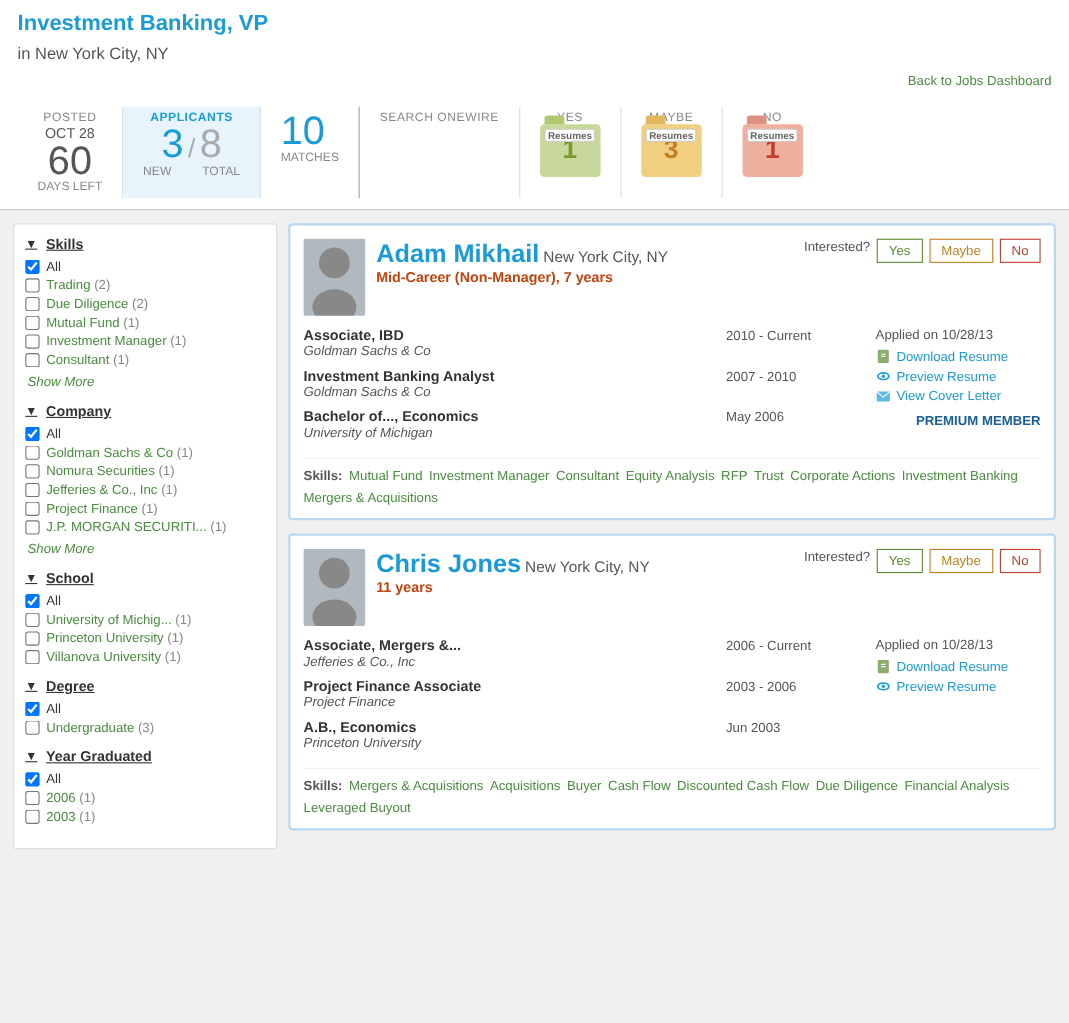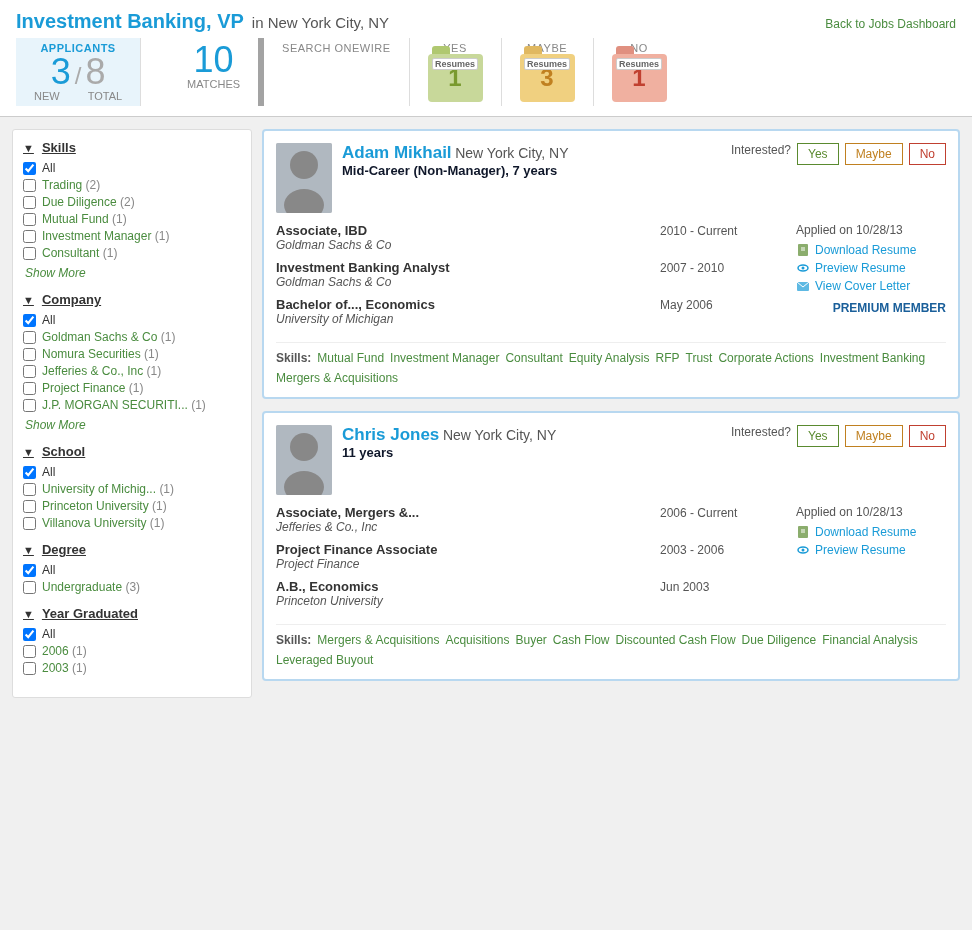--- a/index.html
+++ b/index.html
@@ -1,41 +1,41 @@
 <!DOCTYPE html>
 <html><head>
   <meta charset="utf-8">
   <style>
     * { box-sizing: border-box; margin: 0; padding: 0; }
     body { font-family: Arial, sans-serif; font-size: 13px; background: #f0f0f0; color: #333; }
 
     
     .header { background: #fff; border-bottom: 1px solid #ccc; padding: 10px 16px 10px 16px; }
-    .header-top { display: flex; align-items: baseline; gap: 8px; margin-bottom: 5px; }
+    .header-top { display: flex; align-items: baseline; gap: 8px; margin-bottom: 17px; flex-direction: column; }
     .job-title { font-size: 20px; font-weight: bold; color: #1a9bd7; }
     .job-location { font-size: 15px; color: #555; }
     .back-link { margin-left: auto; color: #4a8c3f; font-size: 12px; cursor: pointer; text-decoration: none; }
 
     .stats-row { display: flex; align-items: stretch; gap: 0; }
     .stat-block { text-align: center; padding: 4px 18px; border-right: 1px solid #ddd; }
     .stat-block:last-child { border-right: none; }
     .stat-label { font-size: 11px; color: #888; text-transform: uppercase; letter-spacing: 0.5px; }
     .stat-big { font-size: 36px; color: #555; font-weight: 300; line-height: 1; }
     .stat-days { font-size: 11px; color: #888; text-transform: uppercase; }
     .stat-date { font-size: 13px; color: #555; }
 
     .applicants-block { background: #e8f4fb; padding: 4px 18px; text-align: center; border-right: 1px solid #ddd; }
     .applicants-label { font-size: 11px; color: #1a9bd7; text-transform: uppercase; letter-spacing: 0.5px; font-weight: bold; }
     .applicants-numbers { display: flex; align-items: baseline; justify-content: center; gap: 4px; }
     .applicants-new { font-size: 36px; color: #1a9bd7; font-weight: 300; line-height: 1; }
     .applicants-slash { font-size: 24px; color: #aaa; }
     .applicants-total { font-size: 36px; color: #aaa; font-weight: 300; line-height: 1; }
     .applicants-sublabels { display: flex; gap: 28px; font-size: 11px; color: #888; text-transform: uppercase; }
 
-    .matches-block { padding: 4px 18px; text-align: center; border-right: 6px solid #a3a3a3; margin-left: 28px; }
+    .matches-block { padding: 4px 18px; text-align: left; border-right: 1px solid #a3a3a3; }
     .matches-num { font-size: 36px; color: #1a9bd7; font-weight: 300; line-height: 1; }
     .matches-label { font-size: 11px; color: #888; text-transform: uppercase; }
 
     .find-btn { background: #5a8a2f; color: #fff; border: none; padding: 10px 20px; font-size: 15px; font-weight: bold; cursor: pointer; border-radius: 4px; margin: auto 18px; }
     .resume-folder { position: relative; display: inline-block; }
     .folder-icon { width: 55px; height: 48px; border-radius: 4px; display: flex; align-items: center; justify-content: center; font-size: 24px; font-weight: bold; position: relative; }
     .folder-yes { background: #c8d89a; color: #7a9a2f; }
     .folder-maybe { background: #f0d080; color: #c08020; }
     .folder-no { background: #f0b0a0; color: #c04030; }
     .folder-tab { position: absolute; top: -8px; left: 4px; width: 18px; height: 8px; border-radius: 3px 3px 0 0; }
@@ -56,23 +56,23 @@
     .filter-item a { color: #4a8c3f; text-decoration: none; }
     .filter-count { color: #888; }
     .show-more { color: #4a8c3f; font-size: 12px; cursor: pointer; padding-left: 2px; margin-top: 6px; font-style: italic; }
 
     
     .candidates { flex: 1; display: flex; flex-direction: column; gap: 12px; }
     .candidate-card { background: #fff; border: 2px solid #b8d8f0; border-radius: 4px; padding: 12px; }
     .candidate-header { display: flex; align-items: flex-start; gap: 10px; margin-bottom: 10px; }
     .candidate-photo { width: 56px; height: 70px; background: #ccc; flex-shrink: 0; border-radius: 2px; overflow: hidden; display: flex; align-items: center; justify-content: center; }
     .candidate-info { flex: 1; }
-    .candidate-name { font-size: 17px; font-weight: bold; color: #1a9bd7; }
+    .candidate-name { font-size: 23px; font-weight: bold; color: #1a9bd7; }
     .candidate-location { font-size: 14px; color: #555; margin-top: 24px; }
-    .candidate-level { font-size: 13px; color: #0f172a; font-weight: bold; }
+    .candidate-level { font-size: 13px; color: #c2410c; font-weight: bold; }
     .interested-block { display: flex; align-items: flex-start; gap: 6px; margin-left: auto; flex-shrink: 0; }
     .interested-label { font-size: 12px; color: #555; }
     .int-btn { border: 1px solid #ccc; padding: 3px 10px; font-size: 12px; cursor: pointer; background: #fff; }
     .int-btn-yes { color: #5a8a2f; border-color: #5a8a2f; }
     .int-btn-maybe { color: #c08020; border-color: #c08020; }
     .int-btn-no { color: #c04030; border-color: #c04030; }
 
     .candidate-body { display: flex; gap: 16px; }
     .exp-title { font-weight: bold; font-size: 13px; color: #333; }
     .exp-company { font-style: italic; color: #555; font-size: 12px; }
@@ -97,20 +97,26 @@
 <body>
 
 <div class="header">
   <div class="header-top">
     <span class="job-title">Investment Banking, VP</span>
     <span class="job-location">in New York City, NY</span>
     <a class="back-link">Back to Jobs Dashboard</a>
   </div>
   <div class="stats-row">
 
+    <div class="stat-block">
+      <div class="stat-label">POSTED</div>
+      <div class="stat-date">OCT 28</div>
+      <div class="stat-big">60</div>
+      <div class="stat-days">DAYS LEFT</div>
+    </div>
 
     <div class="applicants-block">
       <div class="applicants-label">APPLICANTS</div>
       <div class="applicants-numbers">
         <span class="applicants-new">3</span>
         <span class="applicants-slash">/</span>
         <span class="applicants-total">8</span>
       </div>
       <div class="applicants-sublabels">
         <span>NEW</span>

